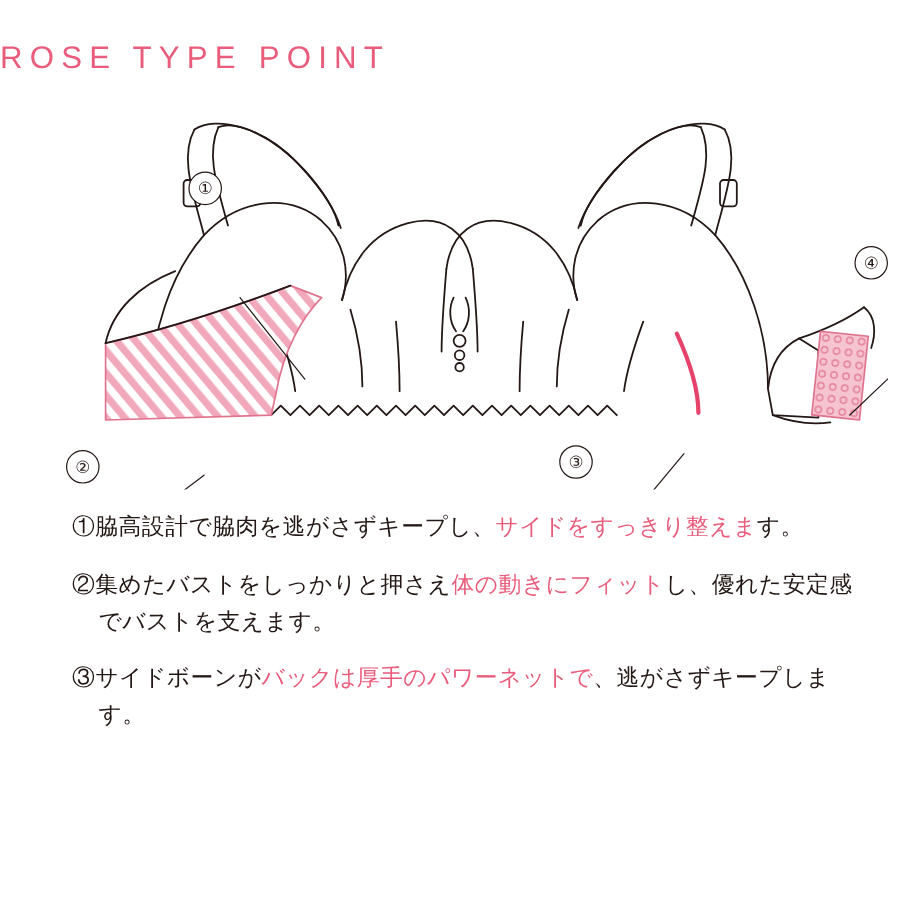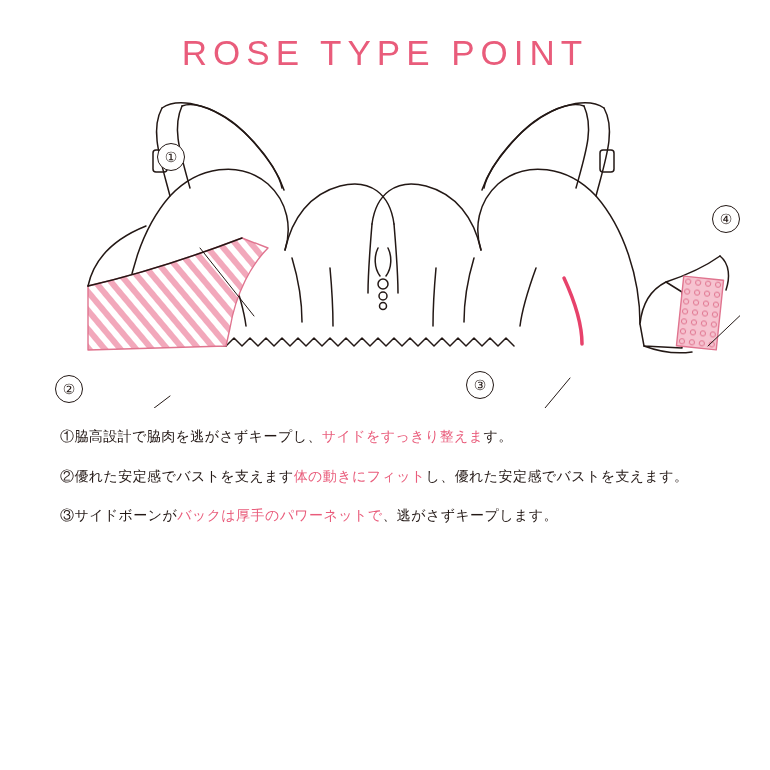--- a/index.html
+++ b/index.html
@@ -17,22 +17,22 @@
   .page {
     position: relative;
     width: 770px;
     height: 770px;
   }
   .title {
     position: absolute;
     top: 33px;
     left: 0;
     width: 770px;
-    text-align: center;
-    font-size: 35px;
+    text-align: left;
+    font-size: 26px;
     letter-spacing: 6px;
     color: #e95c7b;
     font-family: "Liberation Sans", sans-serif;
     font-weight: 400;
   }
   .diagram {
     position: absolute;
     top: 78px;
     left: 30px;
     width: 710px;
@@ -57,21 +57,21 @@
   .lbl4 { left: 712px; top: 205px; }
 
   .notes {
     position: absolute;
     top: 425px;
     left: 60px;
     width: 660px;
   }
   .note {
     display: block;
-    font-size: 14px;
+    font-size: 19px;
     line-height: 1.62;
     letter-spacing: 0.4px;
     margin-bottom: 17px;
     color: #231815;
     text-indent: 0;
   }
   .note .hang {
     display: block;
     padding-left: 22px;
     text-indent: -22px;
@@ -169,21 +169,21 @@
   <div class="notes">
 
     <div class="note">
       <span class="hang">
         <span>①</span><span>脇高設計で脇肉を逃がさずキープし、</span><span class="hl">サイドをすっきり整えま</span><span>す。</span>
       </span>
     </div>
 
     <div class="note">
       <span class="hang">
-        <span>②</span><span>優れた安定感でバストを支えます</span><span class="hl">体の動きにフィット</span><span>し、優れた安定感でバストを支えます。</span>
+        <span>②</span><span>集めたバストをしっかりと押さえ</span><span class="hl">体の動きにフィット</span><span>し、優れた安定感でバストを支えます。</span>
       </span>
     </div>
 
     <div class="note">
       <span class="hang">
         <span>③</span><span>サイドボーンが</span><span class="hl">バックは厚手のパワーネットで</span><span>、逃がさずキープします。</span>
       </span>
     </div>
 
 

